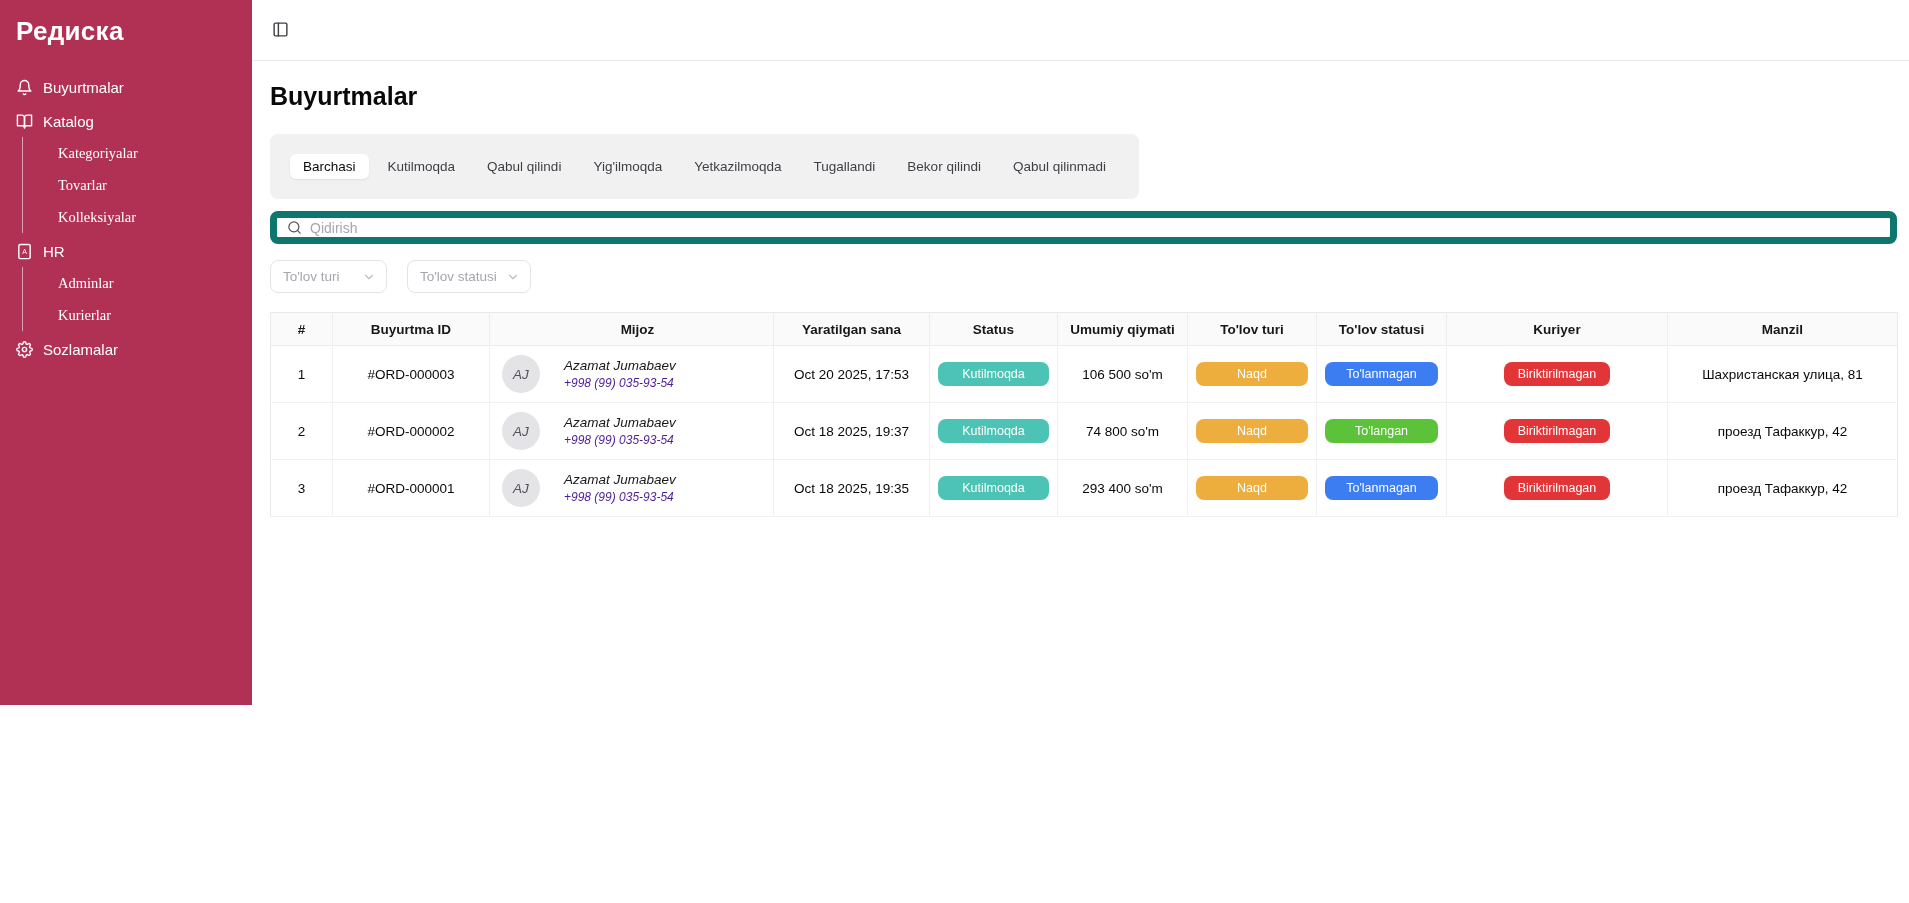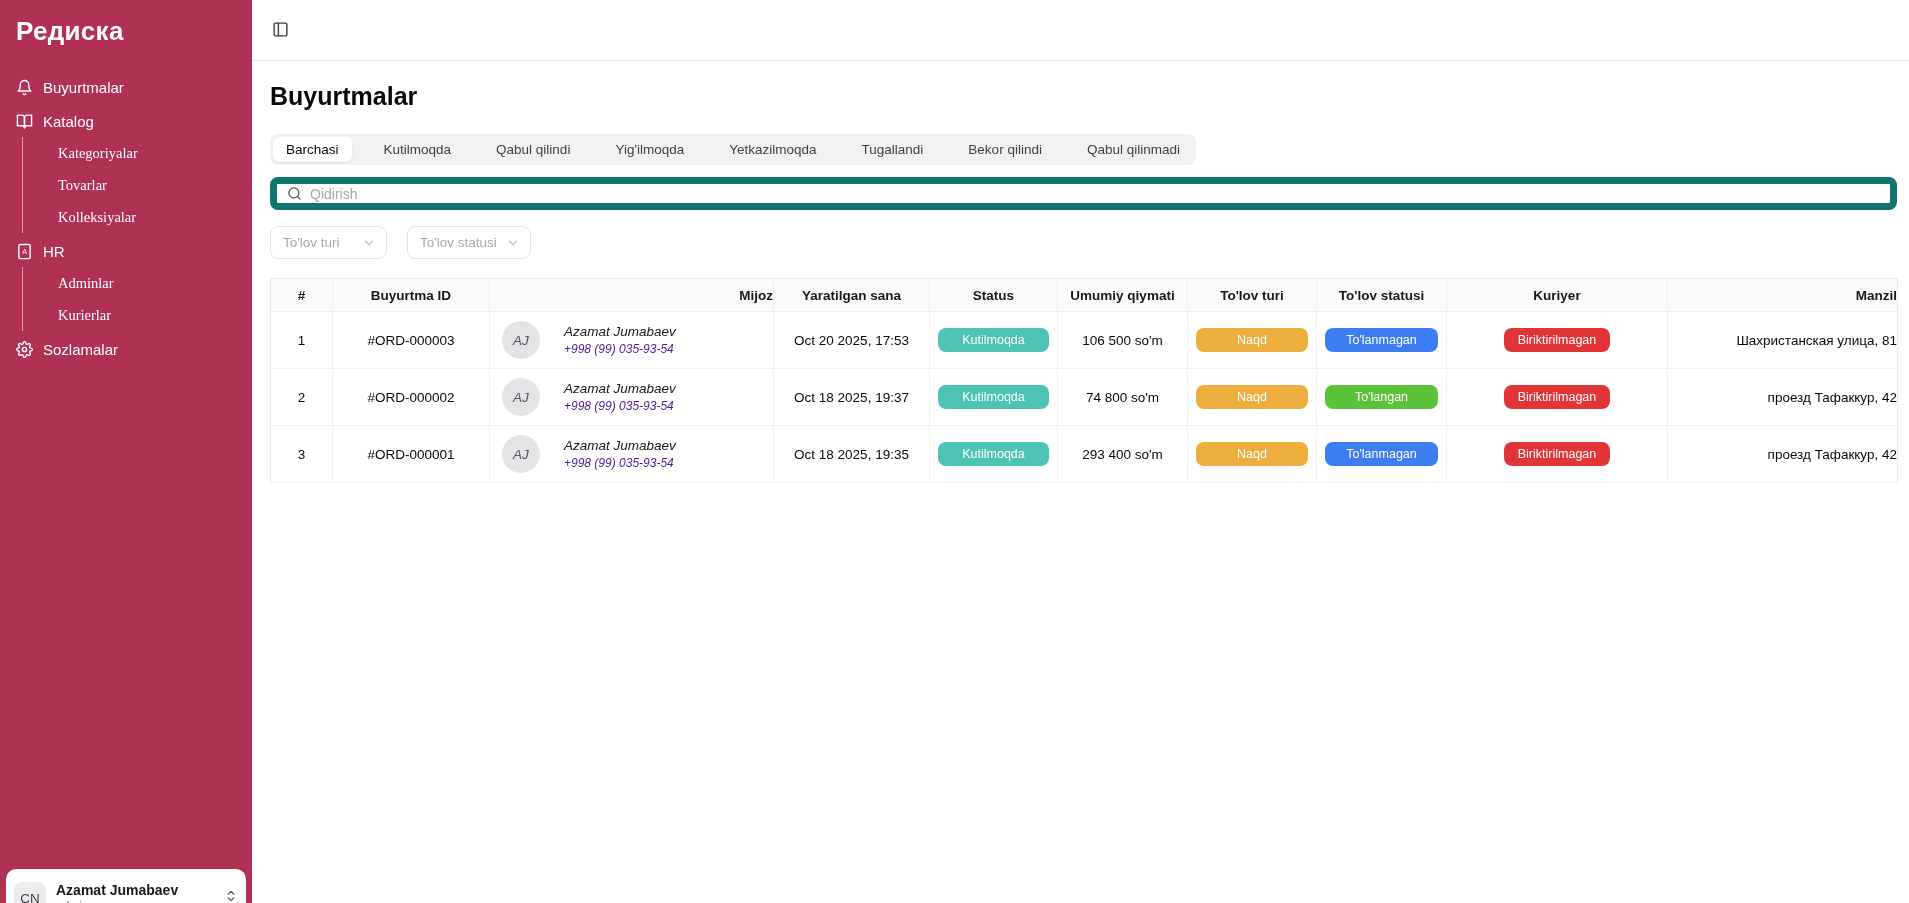--- a/index.html
+++ b/index.html
@@ -3,21 +3,21 @@
 <meta charset="utf-8">
 <style>
   * { margin:0; padding:0; box-sizing:border-box; }
   html,body{
     width:1909px; height:903px; overflow:hidden;
     font-family:"Liberation Sans","DejaVu Sans",sans-serif;
     background:#ffffff; color:#0a0a0a;
   }
   
   .sidebar{
-    position:absolute; left:0; top:0; width:252px; height:903px;
+    position:absolute; left:0; top:0; width:252px; height:705px;
     background:#b13154; color:#fff; overflow:hidden;
   }
   .logo{ padding:16px 16px 0 16px; font-size:26px; font-weight:700; letter-spacing:.3px; }
   .nav{ list-style:none; margin-top:24px; padding:0 12px; }
   .nav-group{ margin:2px 0; }
   .nav-item{
     display:flex; align-items:center; gap:10px; height:32px;
     padding:0 4px; font-size:15px; font-weight:500; border-radius:6px; cursor:pointer;
   }
   .nav-item .icn{ width:17px; height:17px; flex:0 0 17px; display:inline-flex; }
@@ -45,21 +45,21 @@
   .topbar{ height:61px; border-bottom:1px solid #e9e9eb; position:relative; }
   .toggle-btn{
     position:absolute; left:18px; top:21px; width:20px; height:20px;
     background:none; border:none; color:#3f3f46; cursor:pointer; padding:0;
   }
   .toggle-btn svg{ width:17px; height:17px; }
   .content{ padding:0 12px 0 18px; }
   .page-title{ margin-top:21px; font-size:25px; font-weight:700; color:#09090b; }
   .tabs{
     display:inline-flex; margin-top:23px; background:#f1f1f2; border-radius:8px;
-    padding:3px; gap:19px; align-items:center;
+    padding:20px; gap:6px; align-items:center;
   }
   .tab{
     padding:5px 13px; font-size:13.5px; color:#3f3f46; border-radius:6px;
     cursor:pointer; white-space:nowrap;
   }
   .tab.active{ background:#fff; color:#09090b; box-shadow:0 1px 2px rgba(0,0,0,.08); }
   .searchbox{
     margin-top:12px; height:33px; border:7px solid #0f766e; border-radius:8px;
     display:flex; align-items:center; gap:8px; padding:0 10px; background:#fff;
   }
@@ -81,27 +81,27 @@
   .filter-btn:nth-child(2){ width:124px; }
   
   .orders-table{
     margin-top:19px; width:100%; border-collapse:collapse; table-layout:fixed;
     border:1px solid #e9e9ec;
   }
   .orders-table th{
     background:#fafafa; height:33px; font-size:13.5px; font-weight:700; color:#18181b;
     border-right:1px solid #ededf0; border-bottom:1px solid #ededf0; text-align:center;
   }
-  .orders-table th.left{ text-align:right; padding-left:12px; }
+  .orders-table th.left{ text-align:center; padding-left:12px; }
   .orders-table td{
     height:57px; font-size:13.5px; color:#09090b; text-align:center;
     border-right:1px solid #f0f0f2; border-bottom:1px solid #f0f0f2;
     overflow:hidden; white-space:nowrap;
   }
-  .orders-table th:last-child,.orders-table td:last-child{ border-right:none;text-align:right; }
+  .orders-table th:last-child,.orders-table td:last-child{ border-right:none; }
   .cust{ display:flex; align-items:center; gap:24px; padding-left:12px; text-align:left;font-style:italic; }
   .cust-avatar{
     width:38px; height:38px; border-radius:50%; background:#e4e4e7; color:#52525b;
     display:flex; align-items:center; justify-content:center; font-size:13.5px; flex:0 0 38px;
   }
   .cust-name{ font-size:13.5px; color:#18181b; }
   .cust-phone{ font-size:12px; color:#4c1d95; margin-top:3px; }
   .badge{
     display:block; margin:0 8px; padding:5px 0; border-radius:8px;
     color:#fff; font-size:12.5px; text-align:center;

